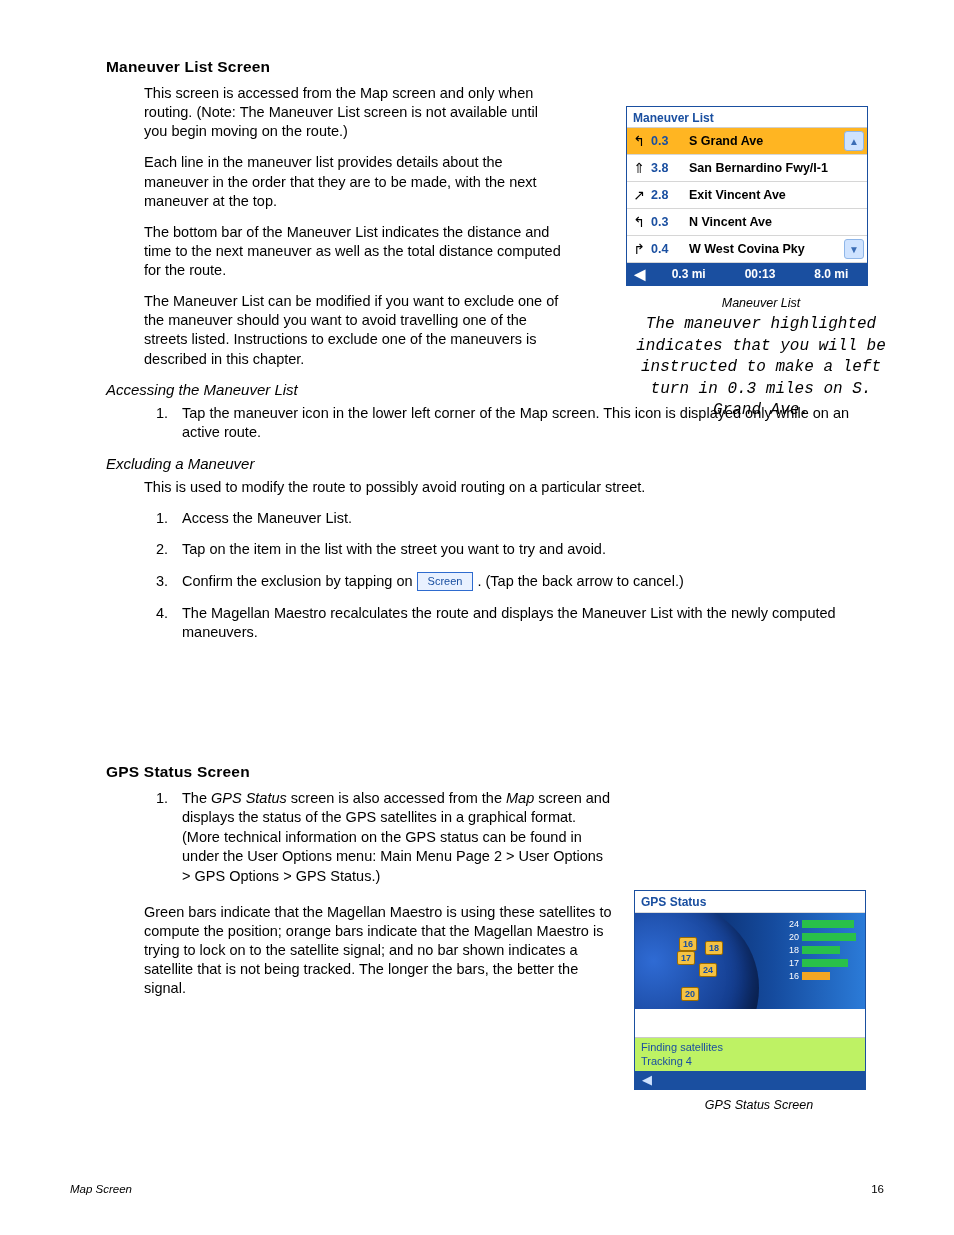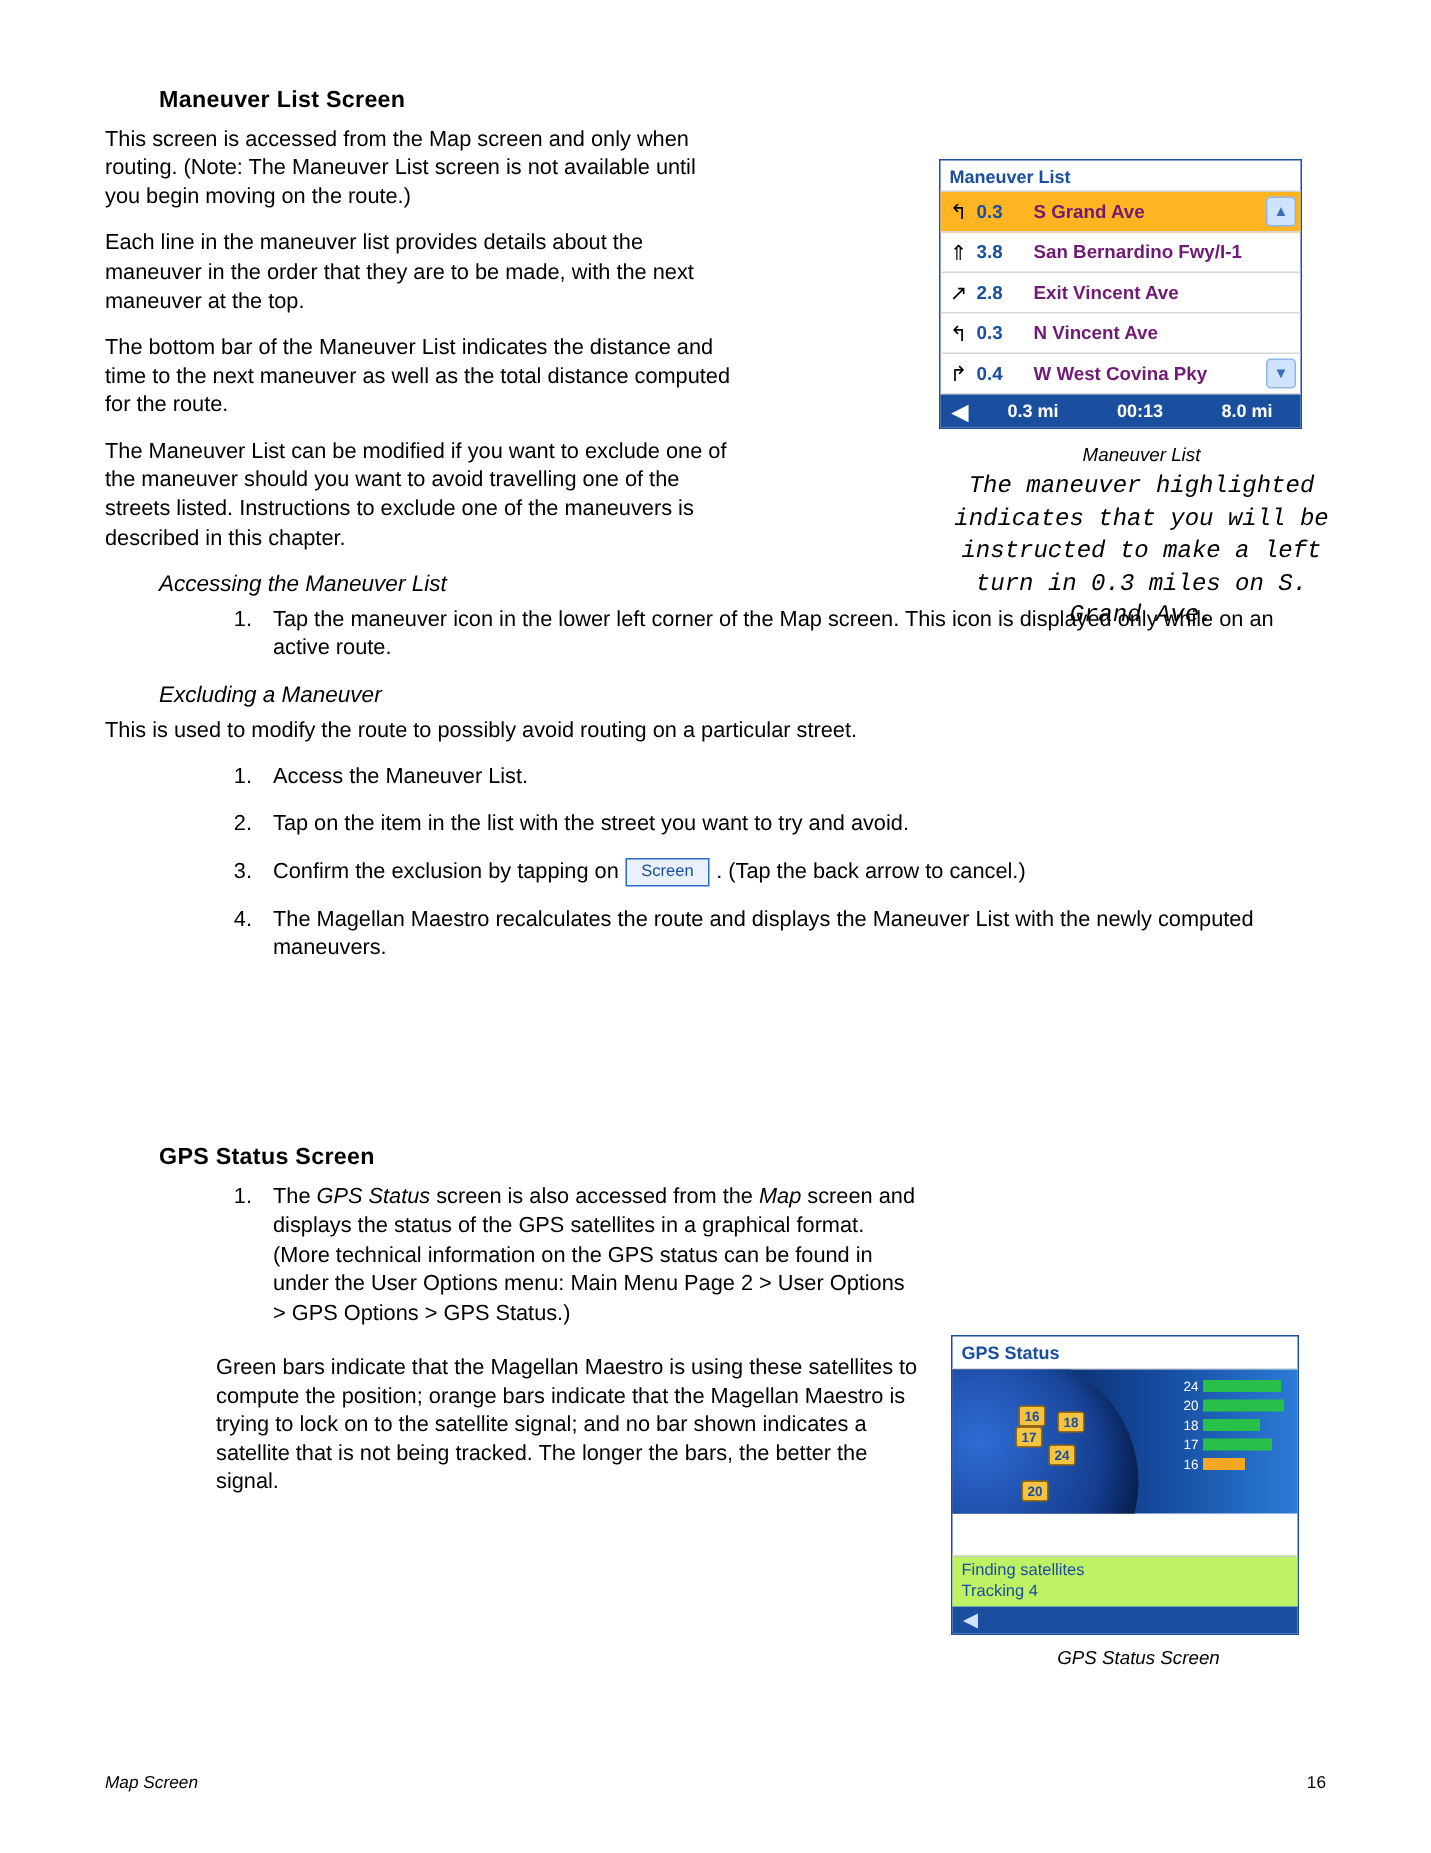--- a/index.html
+++ b/index.html
@@ -23,20 +23,21 @@
     font-family: "Helvetica Neue", Arial, sans-serif;
     letter-spacing: .2px;
   }
   h3.sub {
     font-size: 15px;
     font-style: italic;
     font-weight: 400;
     margin: 12px 0 6px 36px;
   }
   .body-col {
+    margin-left: 74px;
     font-size: 14.5px;
     line-height: 1.32;
   }
   p { margin: 0 0 12px 0; }
   .narrow { max-width: 420px; }
   .narrow2 { max-width: 470px; }
   ol.steps {
     margin: 6px 0 0 74px;
     padding: 0 0 0 28px;
     font-size: 14.5px;
@@ -69,21 +70,21 @@
   .ml-row {
     display: flex;
     align-items: center;
     height: 26px;
     border-bottom: 1px solid #d6d6d6;
     font-size: 12.5px;
   }
   .ml-row.hl { background: #ffb522; }
   .ml-row .icon { width: 24px; text-align: center; font-size: 14px; }
   .ml-row .dist { width: 38px; color: #1a4fa0; font-weight: 700; }
-  .ml-row .street { flex: 1; color: #701a75; font-weight: 700; white-space: nowrap; overflow: hidden; }
+  .ml-row .street { flex: 1; color: #000000; font-weight: 700; white-space: nowrap; overflow: hidden; }
   .ml-row .scroll {
     width: 18px; height: 18px; margin-right: 3px; background: #cfe3ff;
     border: 1px solid #8fb6e8; border-radius: 3px; display:flex;align-items:center;justify-content:center;
     font-size:10px; color:#3b6db5;
   }
   .ml-bottom {
     background: #1a4fa0;
     color: #fff;
     display: flex;
     align-items: center;

